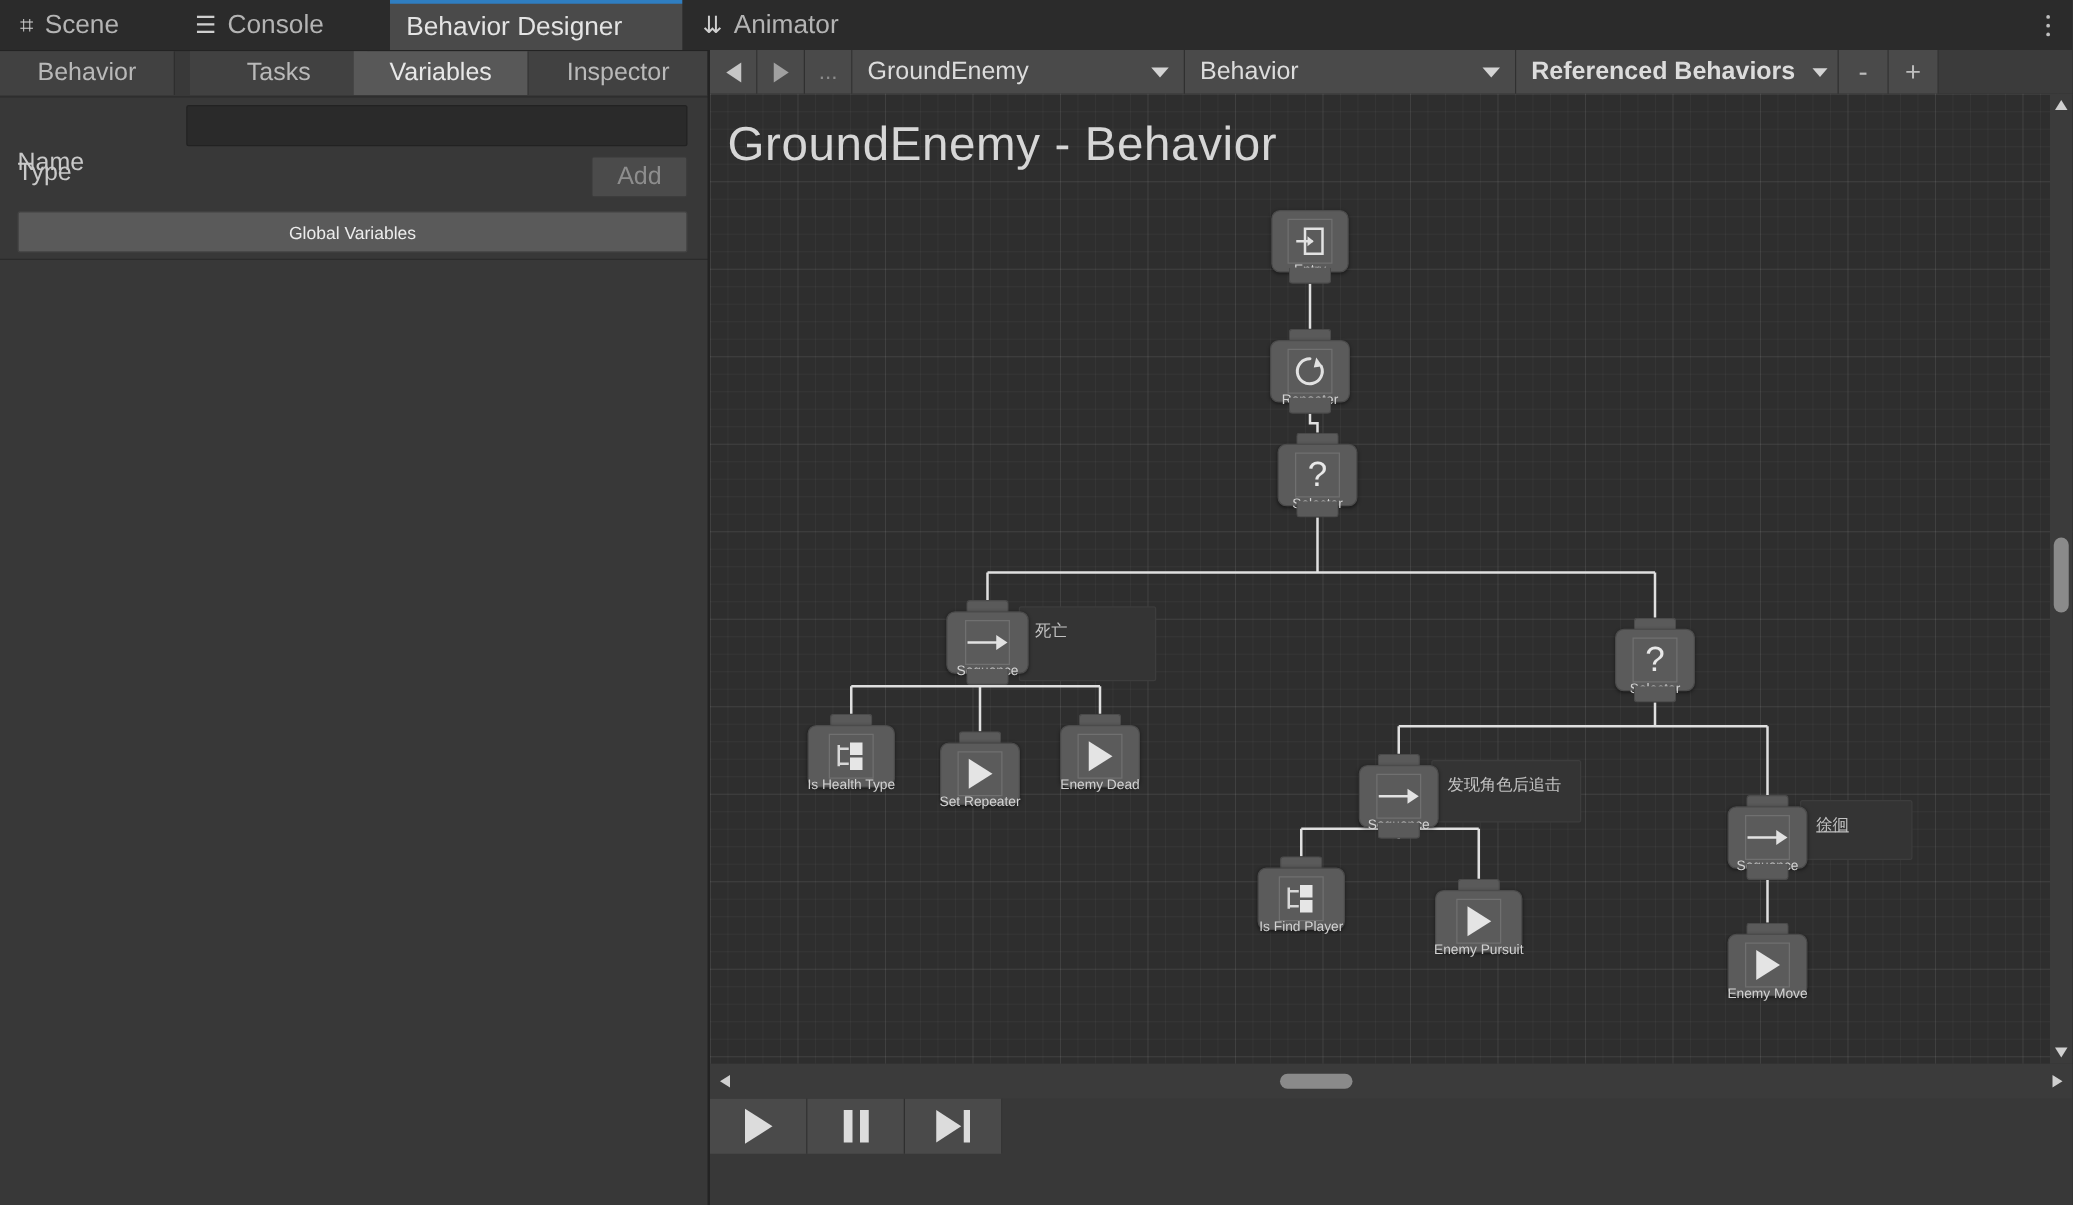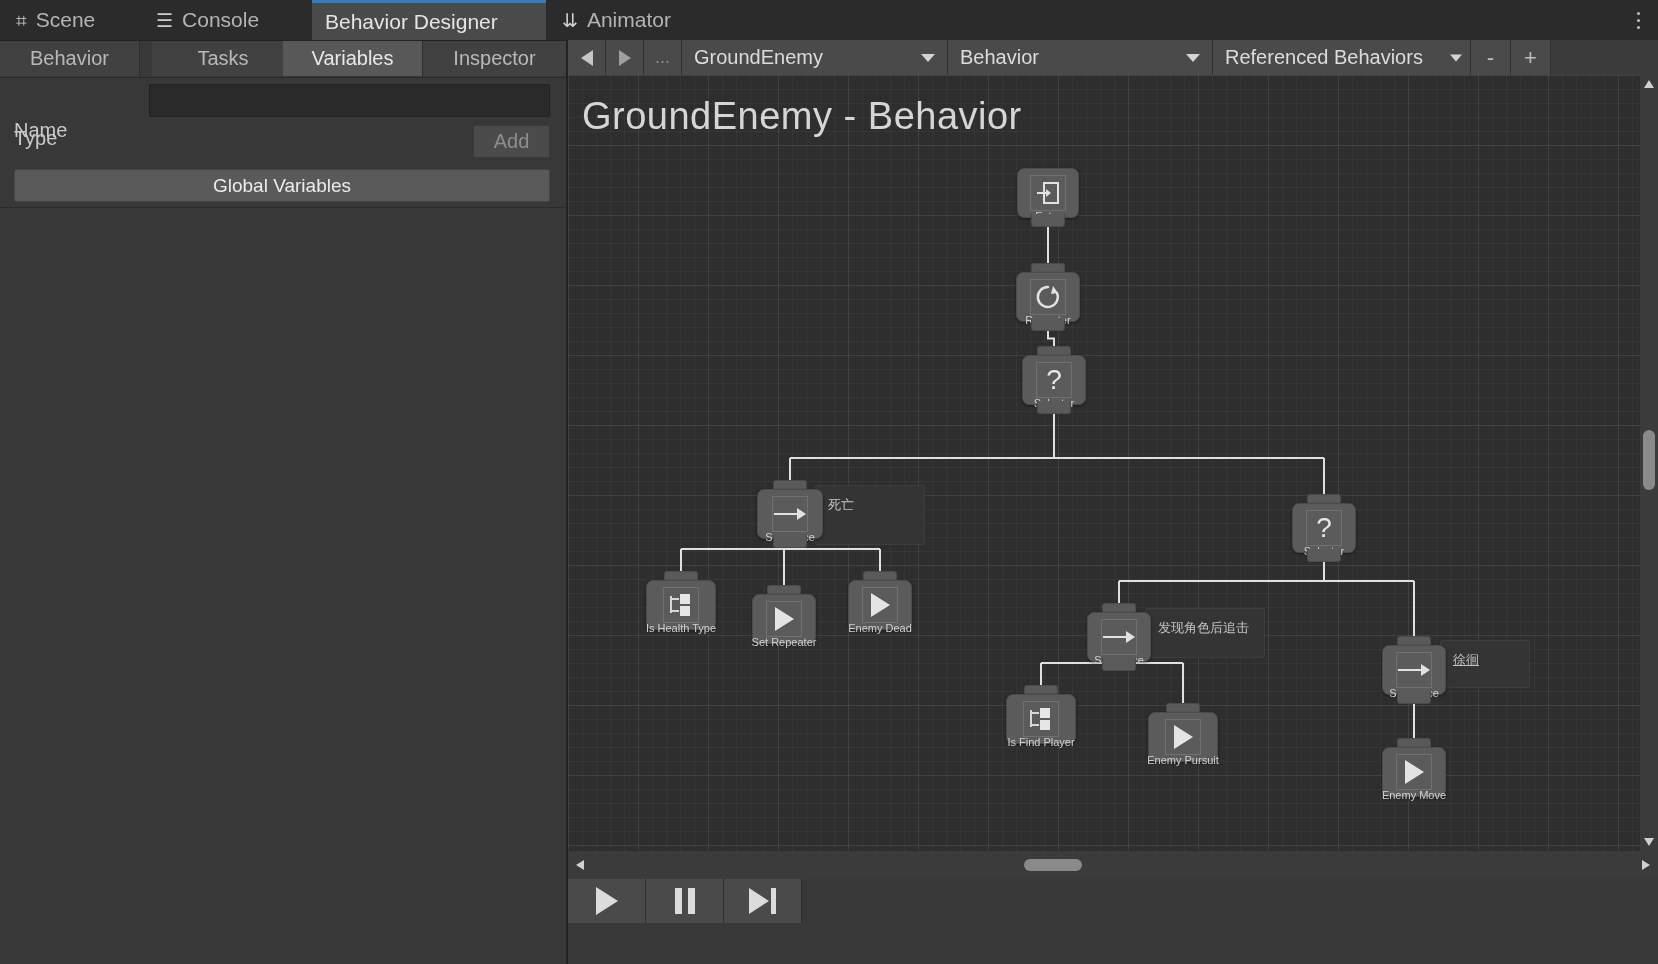--- a/index.html
+++ b/index.html
@@ -71,21 +71,21 @@
     border-top:8px solid #d8d8d8;
   }
   .btnflat {
     background:#4b4b4b; border:1px solid #3a3a3a; height:33px;
     display:flex; align-items:center; justify-content:center;
     font-size:20px; color:#8d8d8d; border-radius:2px;
   }
   .wide-btn {
     background:#5a5a5a; border:1px solid #434343; height:33px;
     display:flex; align-items:center; justify-content:center;
-    font-size:19px; color:#ececec; border-radius:2px;
+    font-size:14px; color:#ececec; border-radius:2px;
   }
   .panel-divider {
     position:absolute; left:0; width:567px; height:1px; background:#2b2b2b;
   }
   .vsplit {
     position:absolute; left:566px; top:40px; width:2px; height:924px; background:#232323;
   }
 
   
   .rtoolbar {
@@ -285,21 +285,21 @@
       <span>...</span>
     </div>
     <div class="tdrop" style="width:266px;">
       <span>GroundEnemy</span>
       <span class="arr"></span>
     </div>
     <div class="tdrop" style="width:265px;">
       <span>Behavior</span>
       <span class="arr"></span>
     </div>
-    <div class="tdrop" style="width:258px;">
+    <div class="tdrop" style="width:258px;font-weight:bold;">
       <span>Referenced Behaviors</span>
       <span style="position:absolute;right:8px;top:50%;transform:translateY(-50%);width:0;height:0;border-left:6px solid transparent;border-right:6px solid transparent;border-top:7px solid #d4d4d4;"></span>
     </div>
     <div class="tbtn" style="width:40px;font-size:22px;">
       <span>-</span>
     </div>
     <div class="tbtn" style="width:40px;font-size:22px;">
       <span>+</span>
     </div>
   </div>

